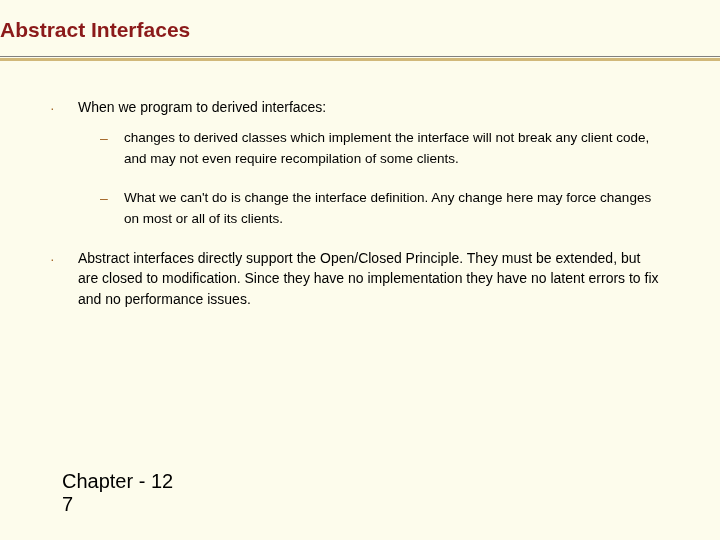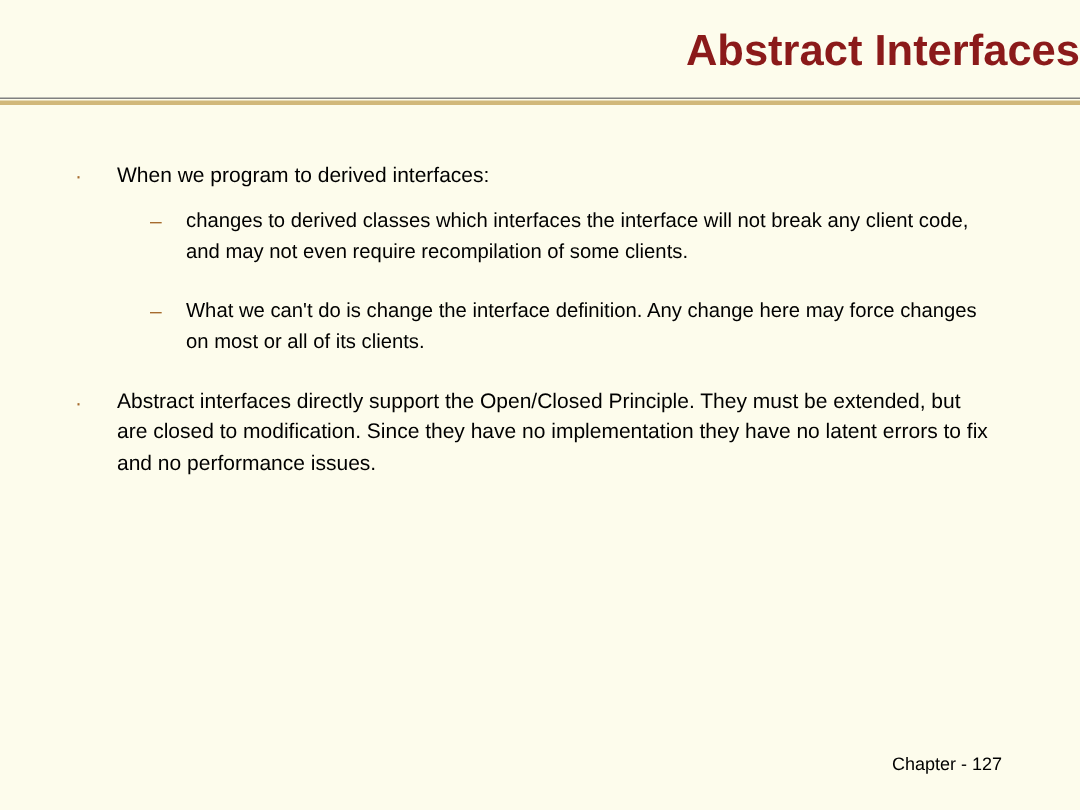--- a/index.html
+++ b/index.html
@@ -6,24 +6,24 @@
   body {
     width: 720px;
     height: 540px;
     background: #fdfcec;
     font-family: Tahoma, Verdana, Arial, sans-serif;
     color: #000;
     position: relative;
     overflow: hidden;
   }
   .title {
-    text-align: right;
+    text-align: left;
     color: #8b1a1a;
     font-weight: bold;
-    font-size: 29px;
+    font-size: 21px;
     padding-top: 18px;
     padding-bottom: 14px;
   }
   .rule-wrap {
     padding: 0;
     margin-bottom: 36px;
   }
   .rule-line1 { height: 1px; background: #808080; }
   .rule-line2 { height: 3px; background: #d1b87a; margin-top: 1px; }
   .content {
@@ -66,23 +66,24 @@
   .second-bullet {
     margin-top: 18px;
   }
   .footer {
     position: absolute;
     bottom: 24px;
     left: 0;
     width: 100%;
     padding: 0 52px 0 62px;
     display: flex;
-    justify-content: flex-end;
-    font-size: 12px;
+    justify-content: space-between;
+    font-size: 20px;
     color: #000;
+    flex-direction: column;
   }
 </style>
 </head>
 <body>
 
 <div class="title">Abstract Interfaces</div>
 
 <div class="rule-wrap">
   <div class="rule-line1"></div>
   <div class="rule-line2"></div>
@@ -90,21 +91,21 @@
 
 <div class="content">
 
   <div class="bullet-row">
     <div class="bullet-mark">·</div>
     <div class="bullet-text">When we program to derived interfaces:</div>
   </div>
 
   <div class="sub-row">
     <div class="sub-mark">–</div>
-    <div class="sub-text">changes to derived classes which interfaces the interface will not break any client code, and may not even require recompilation of some clients.</div>
+    <div class="sub-text">changes to derived classes which implement the interface will not break any client code, and may not even require recompilation of some clients.</div>
   </div>
 
   <div class="sub-row">
     <div class="sub-mark">–</div>
     <div class="sub-text">What we can't do is change the interface definition.  Any change here may force changes on most or all of its clients.</div>
   </div>
 
   <div class="bullet-row second-bullet">
     <div class="bullet-mark">·</div>
     <div class="bullet-text">Abstract interfaces directly support the Open/Closed Principle.  They must be extended, but are closed to modification.  Since they have no implementation they have no latent errors to fix and no performance issues.</div>

